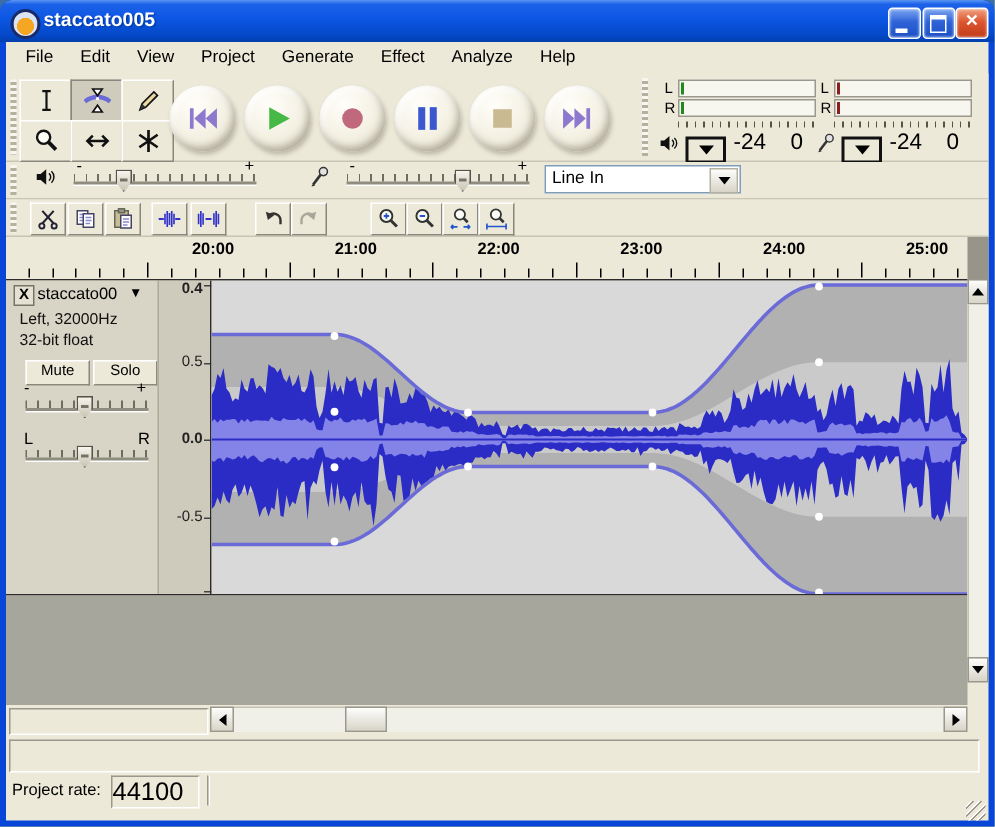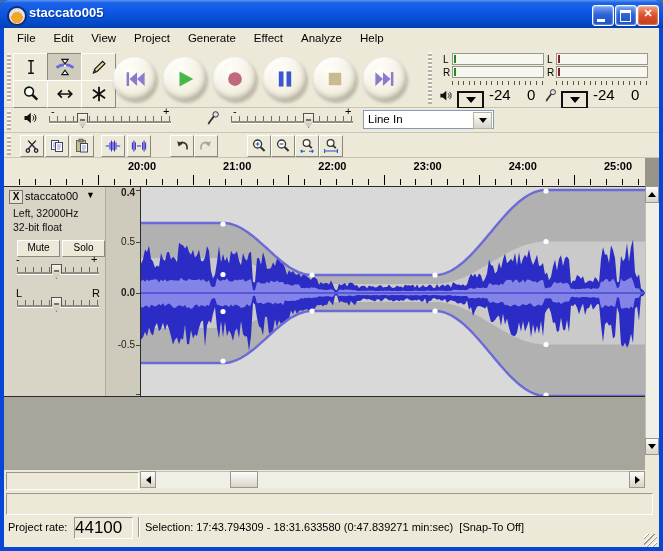--- a/index.html
+++ b/index.html
@@ -496,15 +496,14 @@
   <div id="hsb-trough" class="abs"></div>
   <div id="hsb-thumb" class="abs"></div>
   <div class="sb-btn" style="left:629px;top:471px;width:16px;height:17px;">
       <div class="tri-rt"></div>
     </div>
 
   <div id="tooltip-strip" class="abs"></div>
   <div id="rate-label" class="abs">Project rate:</div>
   <div id="rate-box" class="abs">44100</div>
   <div id="status-sep" class="abs"></div>
-  <div id="selection-text" class="abs">Selection: 17:43.794309 - 18:31.633580 (0:47.839271 min:sec)  [Snap-To Off]</div>
   <div id="resize-grip" class="abs"></div>
 </div>
 
 </body></html>

